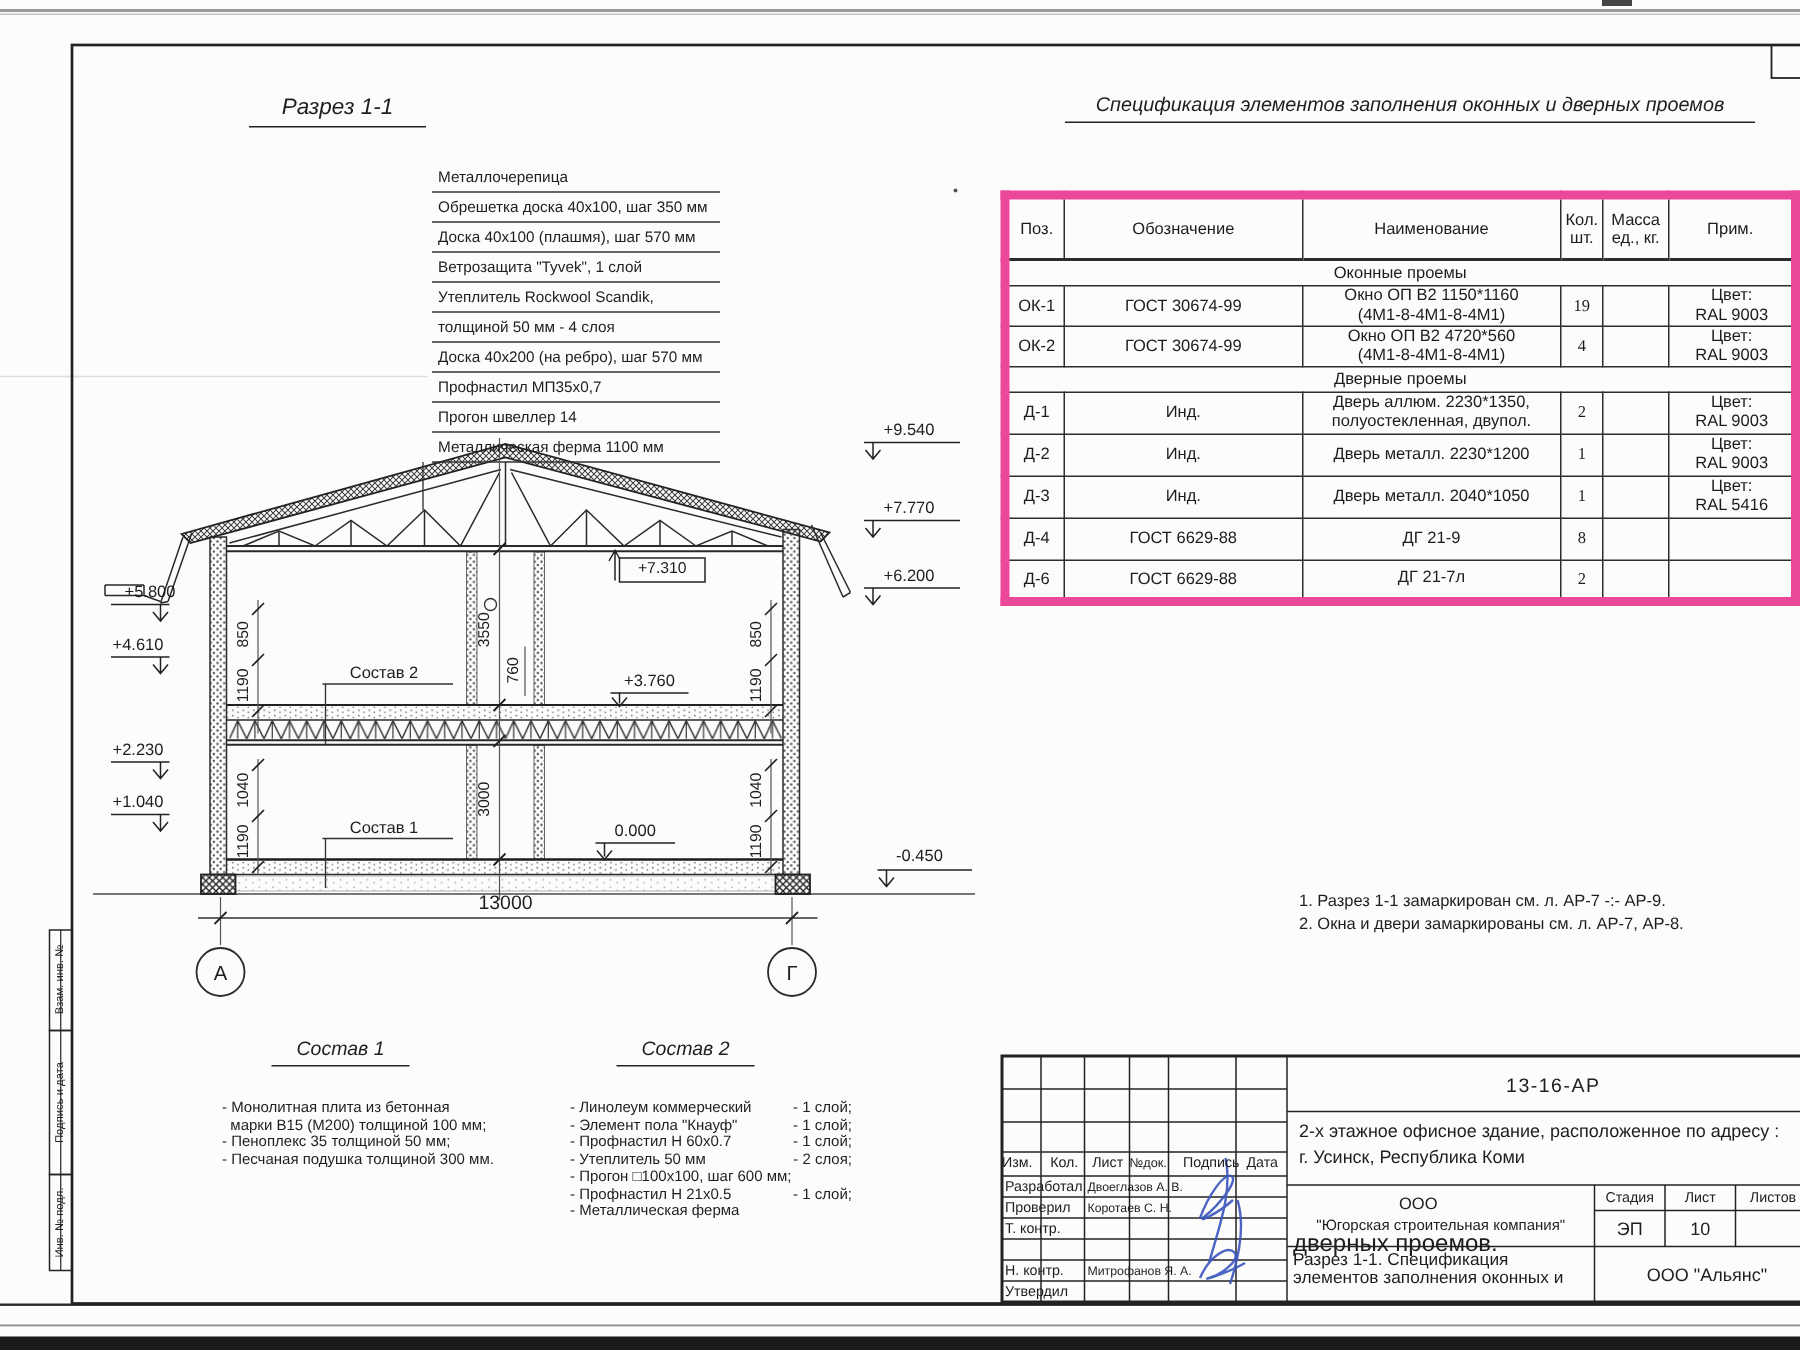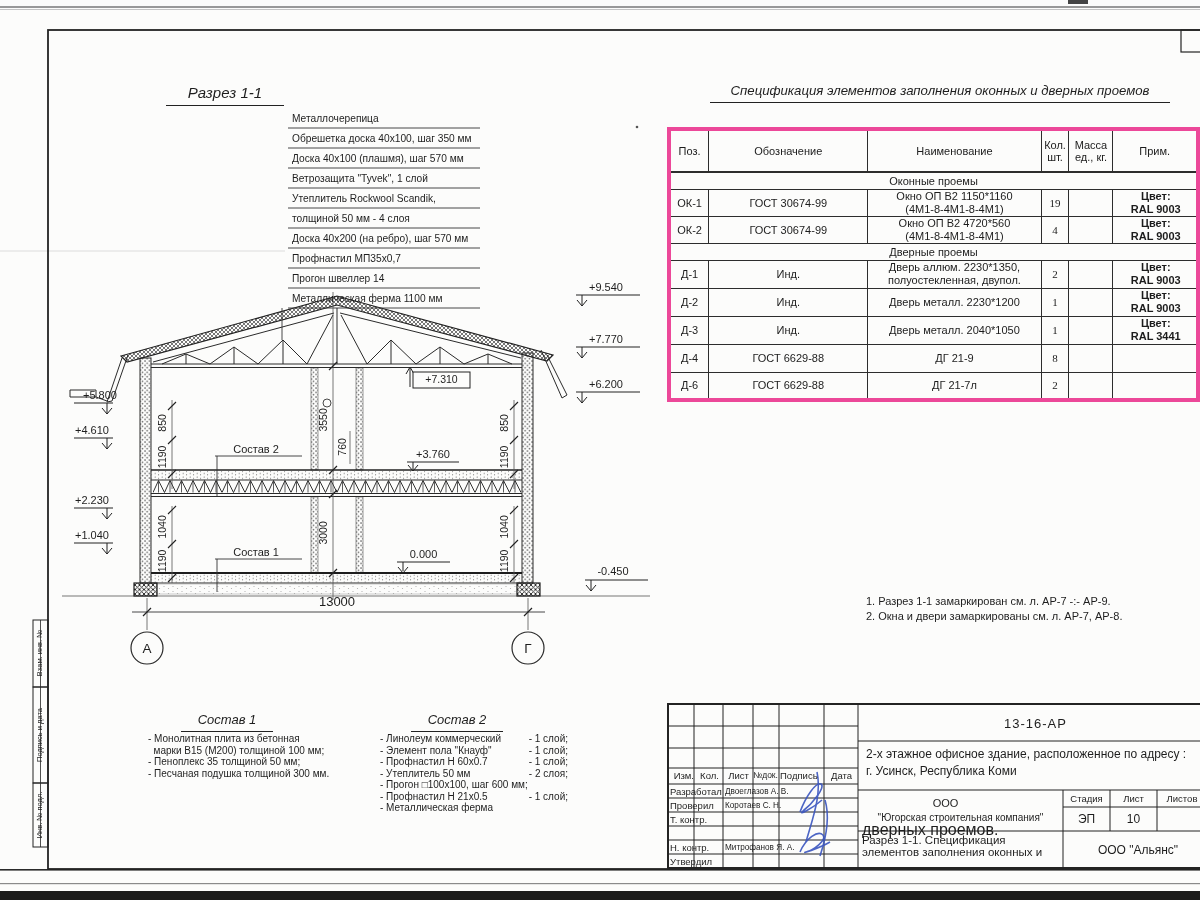--- a/index.html
+++ b/index.html
@@ -1,36 +1,36 @@
 <!DOCTYPE html>
 <html><head>
 <meta charset="utf-8">
 <style>
   html,body{margin:0;padding:0;background:#fff;}
   .sheet{position:relative;width:1200px;height:900px;background:#fcfcfb;overflow:hidden;
          font-family:"Liberation Sans",sans-serif;color:#1e1e1e;}
   svg{position:absolute;left:0;top:0;}
   .t{position:absolute;white-space:nowrap;line-height:1.12;font-size:11px;}
   .ctr{text-align:center;}
-  .it{font-style:italic;margin-top:21px;}
+  .it{font-style:italic;}
   .ul{border-bottom:1.4px solid #222;padding-bottom:3px;display:inline-block;}
   .rot{transform:rotate(-90deg);transform-origin:center;text-align:center;width:40px;font-size:10.5px;}
   .callout-line{height:20px;line-height:19px;font-size:10.2px;white-space:nowrap;}
   .sv1 div{height:11.5px;line-height:11.5px;font-size:10px;white-space:pre;}
   .sv2row{display:flex;justify-content:space-between;height:11.5px;line-height:11.5px;font-size:10px;white-space:pre;}
   
   #spec{position:absolute;left:667px;top:127px;border-collapse:collapse;table-layout:fixed;
-        border:4px solid #ec4899;}
+        border:6px solid #ec4899;}
   #spec td{border:1px solid #2d2d2d;font-size:11px;text-align:center;vertical-align:middle;
            padding:0 2px;overflow:hidden;color:#1c1c1c;}
   #spec tr.hdr td{border-bottom-width:2px;}
   .h43{height:43px}.h17{height:17px}.h27{height:27px}.h28{height:28px}
   .qty{font-family:"Liberation Serif",serif;font-size:12.5px;}
   .nm{font-size:10.5px;line-height:1.18;}
-  .prim{text-align:left;font-size:9px;line-height:1.15;padding-left:4px !important;font-weight:bold;}
+  .prim{text-align:left;font-size:9px;line-height:1.15;padding-left:4px !important;}
   
   .st{position:absolute;white-space:nowrap;font-size:9.5px;}
   .rotlbl{position:absolute;transform:rotate(-90deg);transform-origin:center;
           font-size:7.5px;text-align:center;width:94px;height:12px;line-height:12px;}
 </style>
 </head>
 <body>
 
 <div class="sheet">
 
@@ -341,21 +341,21 @@
     <tr class="h28">
       <td>Д-3</td>
           <td>Инд.</td>
       <td class="nm">
             <div>Дверь металл. 2040*1050</div>
           </td>
       <td class="qty">1</td>
           <td></td>
       <td class="prim">
             <div>Цвет:</div>
-            <div>RAL 3441</div>
+            <div>RAL 5416</div>
           </td>
     </tr>
     <tr class="h28">
       <td>Д-4</td>
           <td>ГОСТ 6629-88</td>
       <td class="nm">ДГ 21-9</td>
       <td class="qty">8</td>
           <td></td>
       <td class="prim"></td>
     </tr>
@@ -363,25 +363,25 @@
       <td>Д-6</td>
           <td>ГОСТ 6629-88</td>
       <td class="nm">ДГ 21-7л</td>
       <td class="qty">2</td>
           <td></td>
       <td class="prim"></td>
     </tr>
   </tbody>
     </table>
 
-  <span class="st ctr" style="left:668px;top:770px;width:26px;text-align:right;">Изм.</span>
+  <span class="st ctr" style="left:668px;top:770px;width:26px;text-align:left;">Изм.</span>
   <span class="st" style="left:696px;top:770px;width:27px;text-align:center;">Кол.</span>
   <span class="st" style="left:724px;top:770px;width:29px;text-align:center;">Лист</span>
   <span class="st" style="left:752px;top:770px;width:27px;text-align:center;font-size:8.5px;">№док.</span>
-  <span class="st" style="left:780px;top:770px;width:55px;">Подпись</span>
+  <span class="st" style="left:780px;top:770px;width:55px;text-align:center;">Подпись</span>
   <span class="st" style="left:825px;top:770px;width:33px;text-align:center;">Дата</span>
   <span class="st" style="left:670px;top:786px;">Разработал</span>
   <span class="st" style="left:670px;top:800px;">Проверил</span>
   <span class="st" style="left:670px;top:814px;">Т. контр.</span>
   <span class="st" style="left:670px;top:842px;">Н. контр.</span>
   <span class="st" style="left:670px;top:856px;">Утвердил</span>
   <span class="st" style="left:725px;top:787px;font-size:8.2px;">Двоеглазов А. В.</span>
   <span class="st" style="left:725px;top:801px;font-size:8.2px;">Коротаев С. Н.</span>
   <span class="st" style="left:725px;top:843px;font-size:8.2px;">Митрофанов Я. А.</span>
   <span class="st" style="left:858px;top:716px;width:355px;text-align:center;font-size:13px;letter-spacing:1px;">13-16-АР</span>

